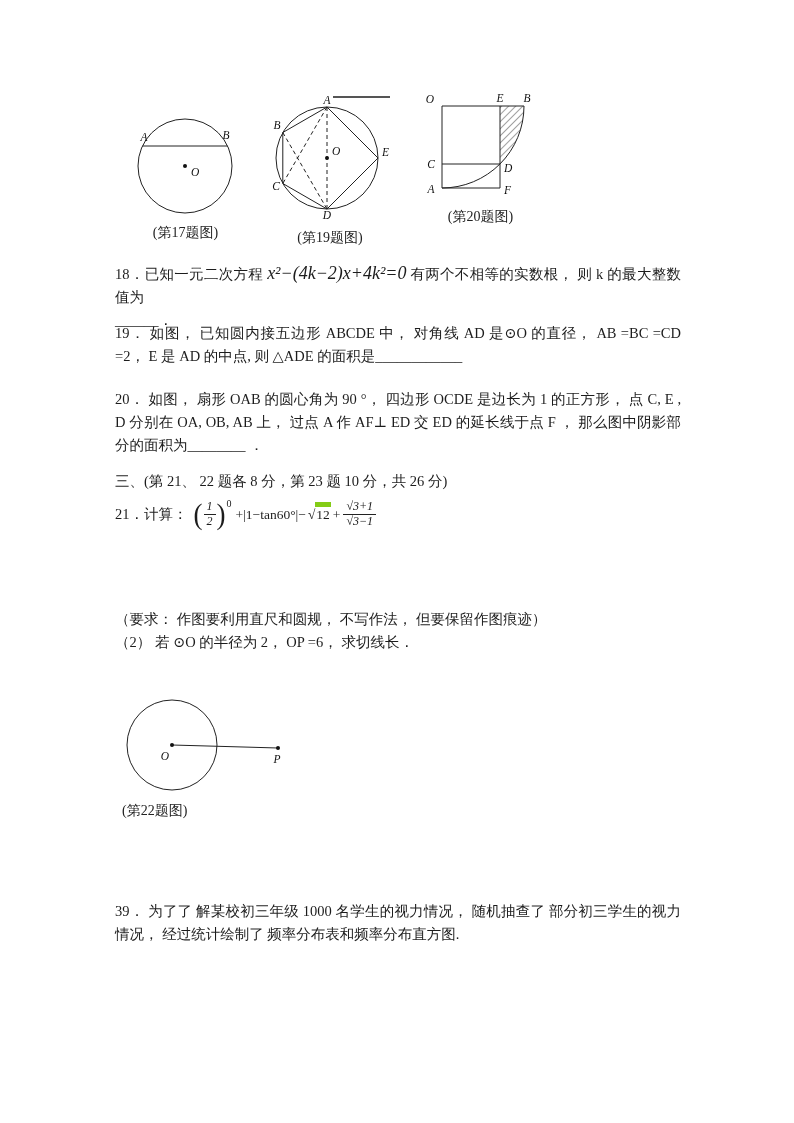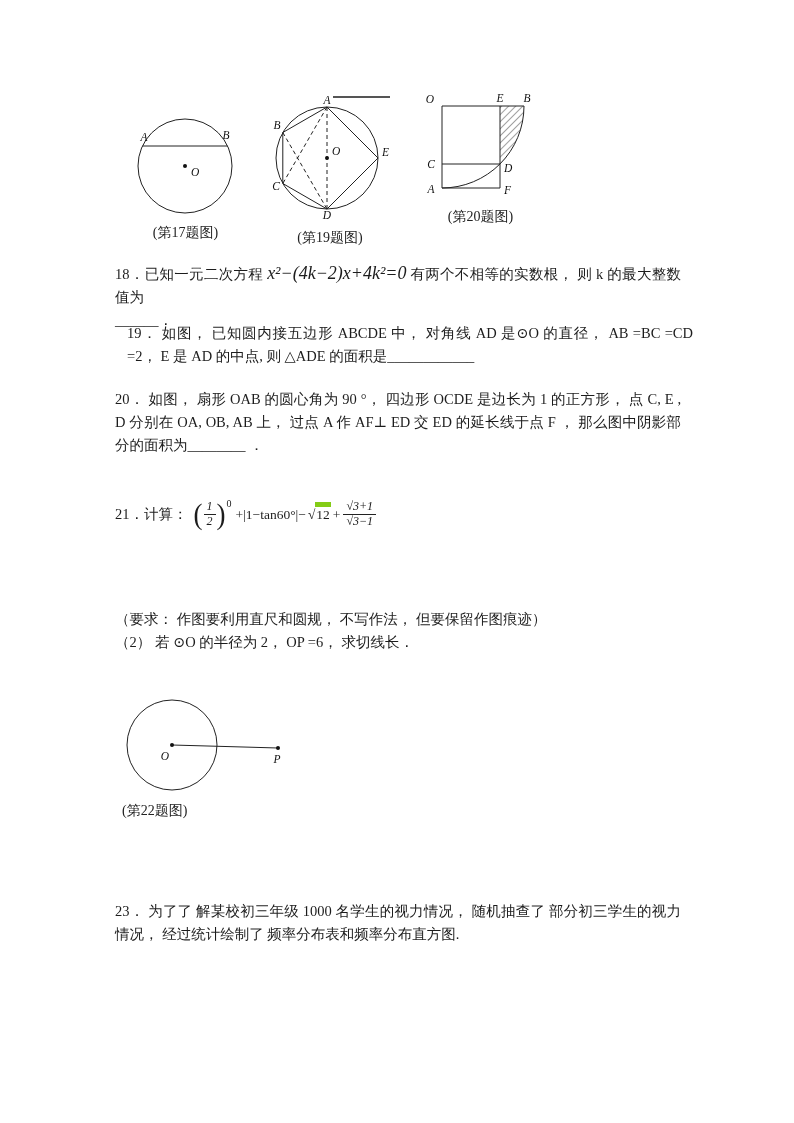--- a/index.html
+++ b/index.html
@@ -100,30 +100,33 @@
       <text x="86" y="104">F</text>
     </svg>
     <div class="caption">(第20题图)</div>
   </div>
 
   <div class="abs para" style="left:115px; top:262px;">
     <span>18．</span><span>已知一元二次方程 </span><span class="eq">x²−(4k−2)x+4k²=0</span><span> 有两个不相等的实数根， 则 k 的最大整数值为</span><br>
     <span>______．</span>
   </div>
 
-  <div class="abs para" style="left:115px; top:322px;margin-left:12px;">
+  <div class="abs para" style="left:115px; top:322px;">
     <span>19．</span>
     <span>如图， 已知圆内接五边形 ABCDE 中， 对角线 AD 是⊙O 的直径， AB =BC =CD =2， E 是 AD 的中点, 则 △ADE 的面积是____________</span>
   </div>
 
   <div class="abs para" style="left:115px; top:388px;">
     <span>20．</span>
     <span>如图， 扇形 OAB 的圆心角为 90 °， 四边形 OCDE 是边长为 1 的正方形， 点 C, E , D 分别在 OA, OB, AB 上， 过点 A 作 AF⊥ ED 交 ED 的延长线于点 F ， 那么图中阴影部分的面积为________ ．</span>
   </div>
 
+  <div class="abs para" style="left:115px; top:470px;">
+    <span>三、(第 21、 22 题各 8 分，第 23 题 10 分，共 26 分)</span>
+  </div>
 
   <div class="abs" style="left:115px; top:500px; width:566px;">
     <span class="q21row">
       <span class="txt">21．</span>
       <span class="txt">计算：</span>
       <span class="formula">
         <span class="paren">(</span>
           <span class="frac">
             <span class="num">1</span>
             <span class="den">2</span>
@@ -152,17 +155,17 @@
       <line x1="50" y1="55" x2="156" y2="58" stroke="#222" stroke-width="1"></line>
       <circle cx="50" cy="55" r="2" fill="#111"></circle>
       <circle cx="156" cy="58" r="2" fill="#111"></circle>
       <text x="43" y="70" text-anchor="middle">O</text>
       <text x="155" y="73" text-anchor="middle">P</text>
     </svg>
     <div class="caption" style="width:170px; ">(第22题图)</div>
   </div>
 
   <div class="abs para" style="left:115px; top:900px;">
-    <span>23．</span>
+    <span>39．</span>
     <span>为了了 解某校初三年级 1000 名学生的视力情况， 随机抽查了 部分初三学生的视力情况， 经过统计绘制了 频率分布表和频率分布直方图.</span>
   </div>
 
 </div>
 
 </body></html>

